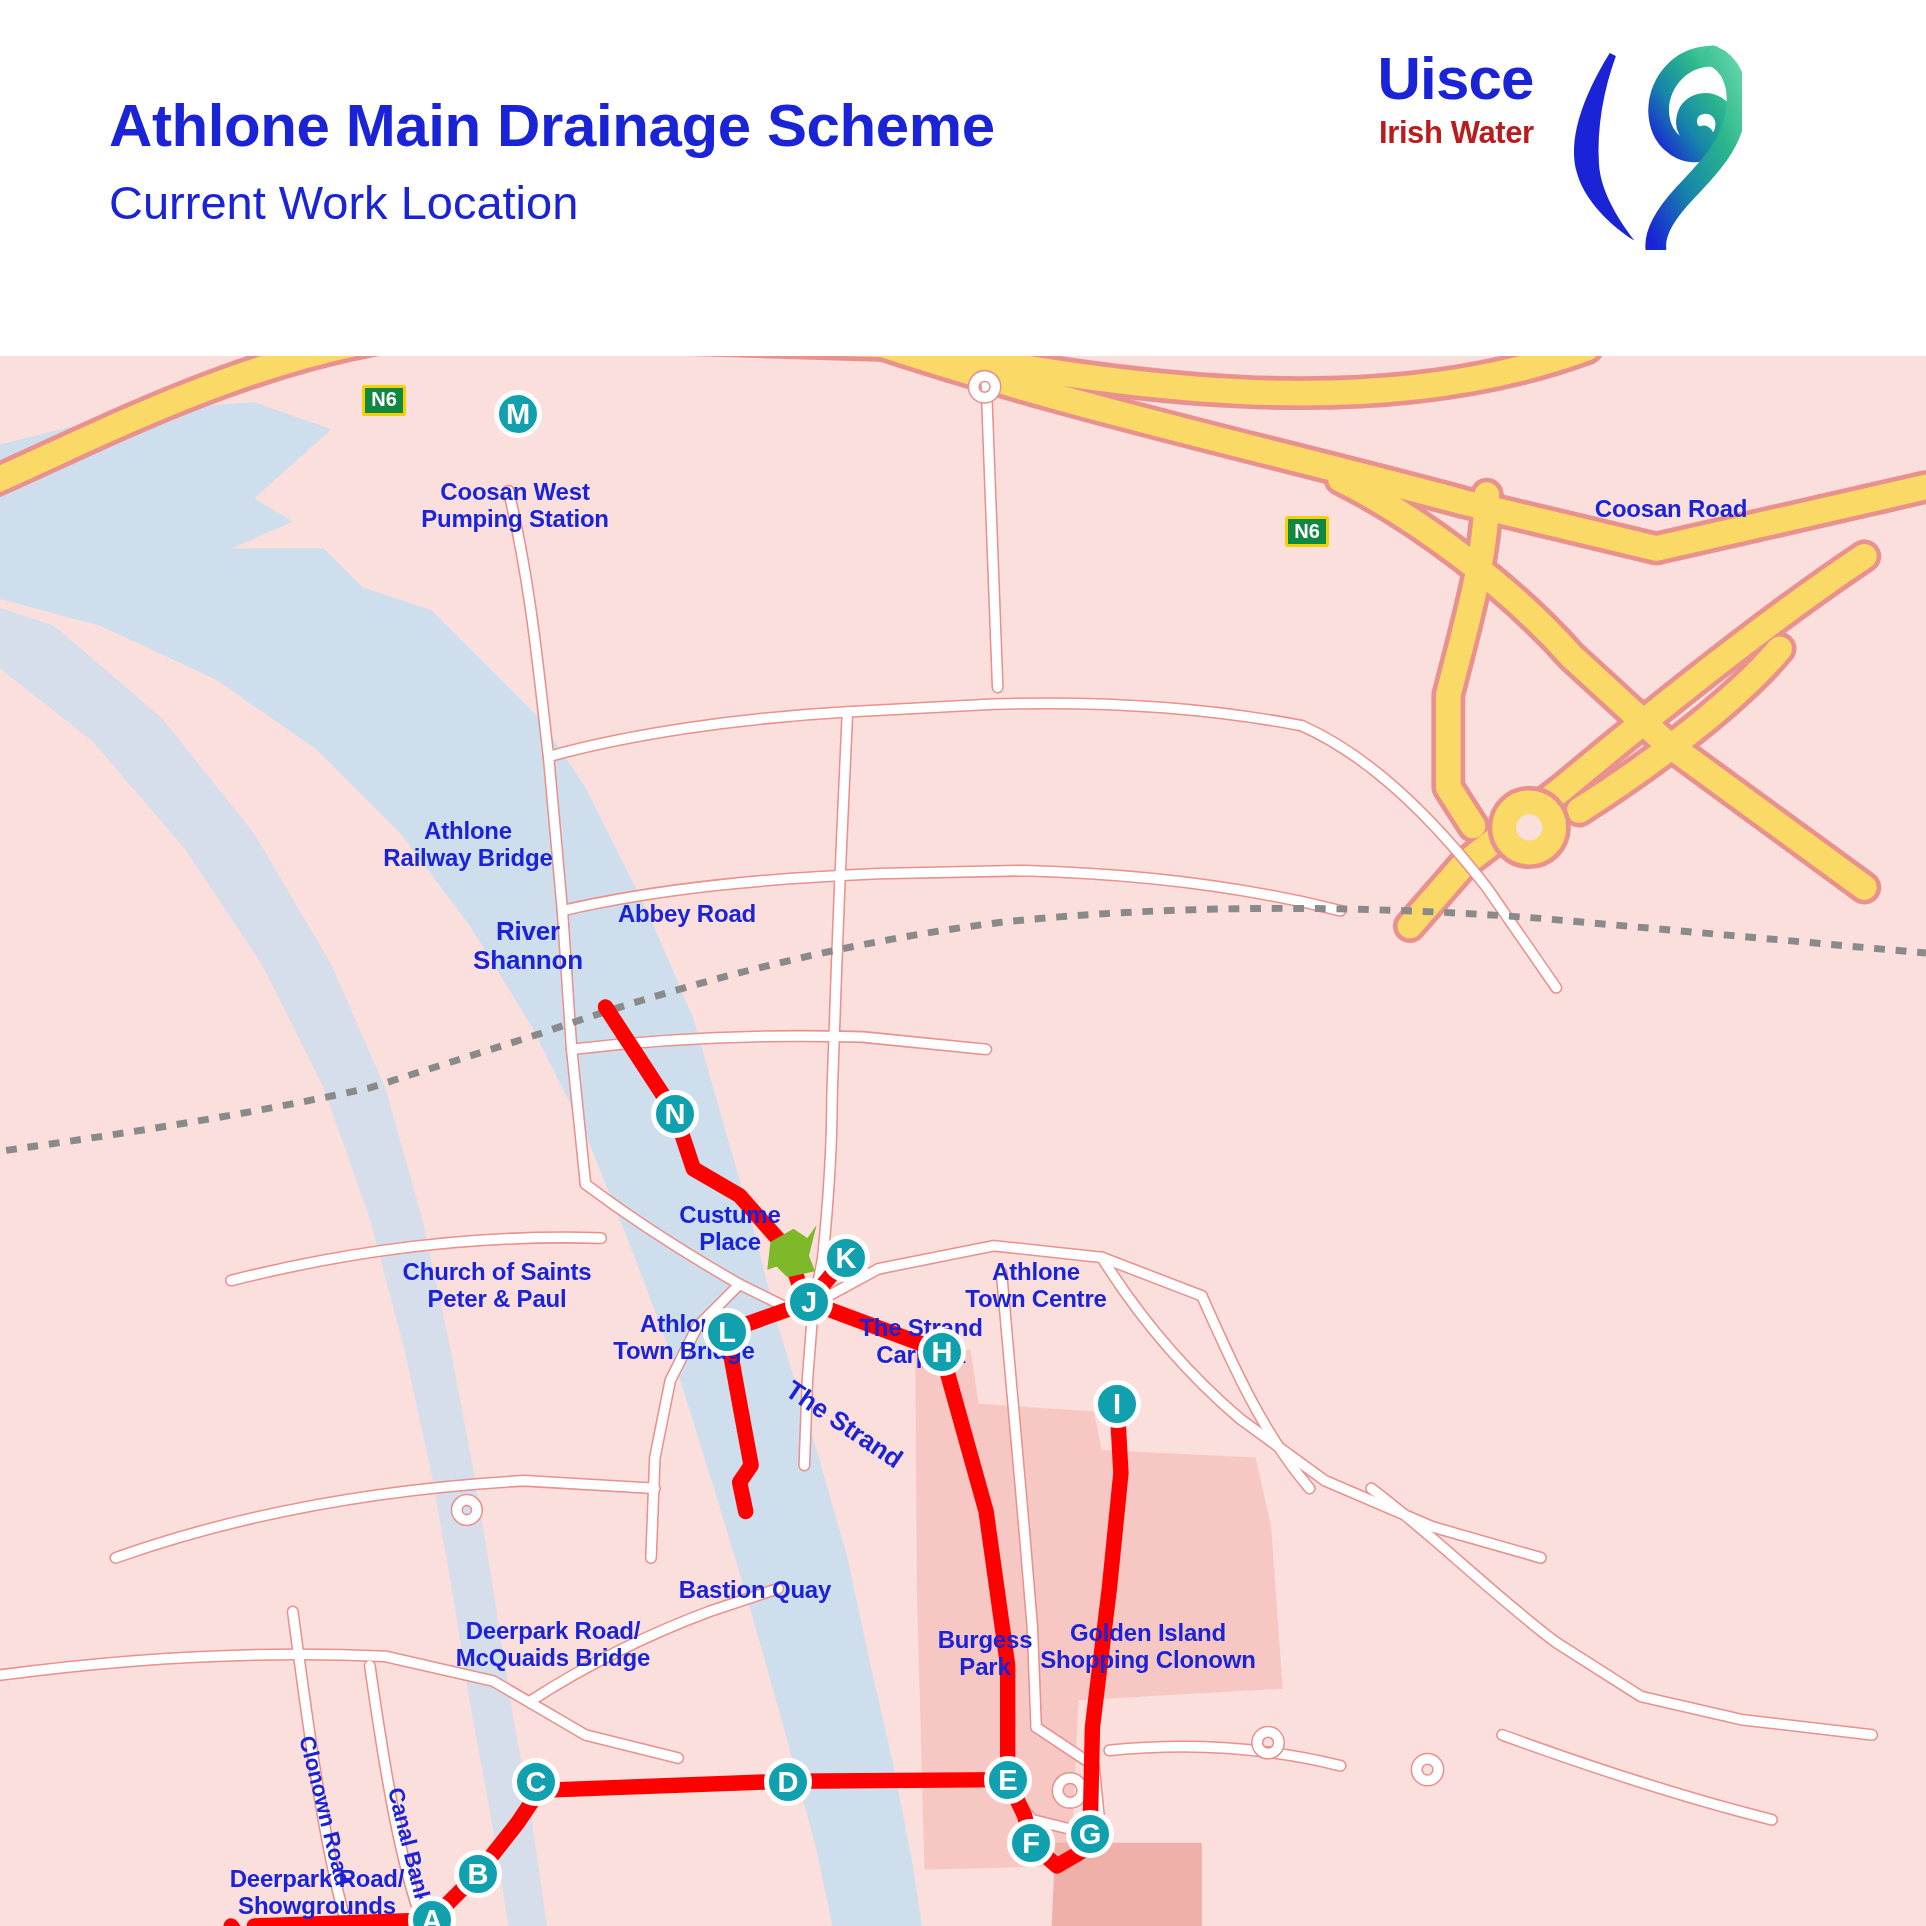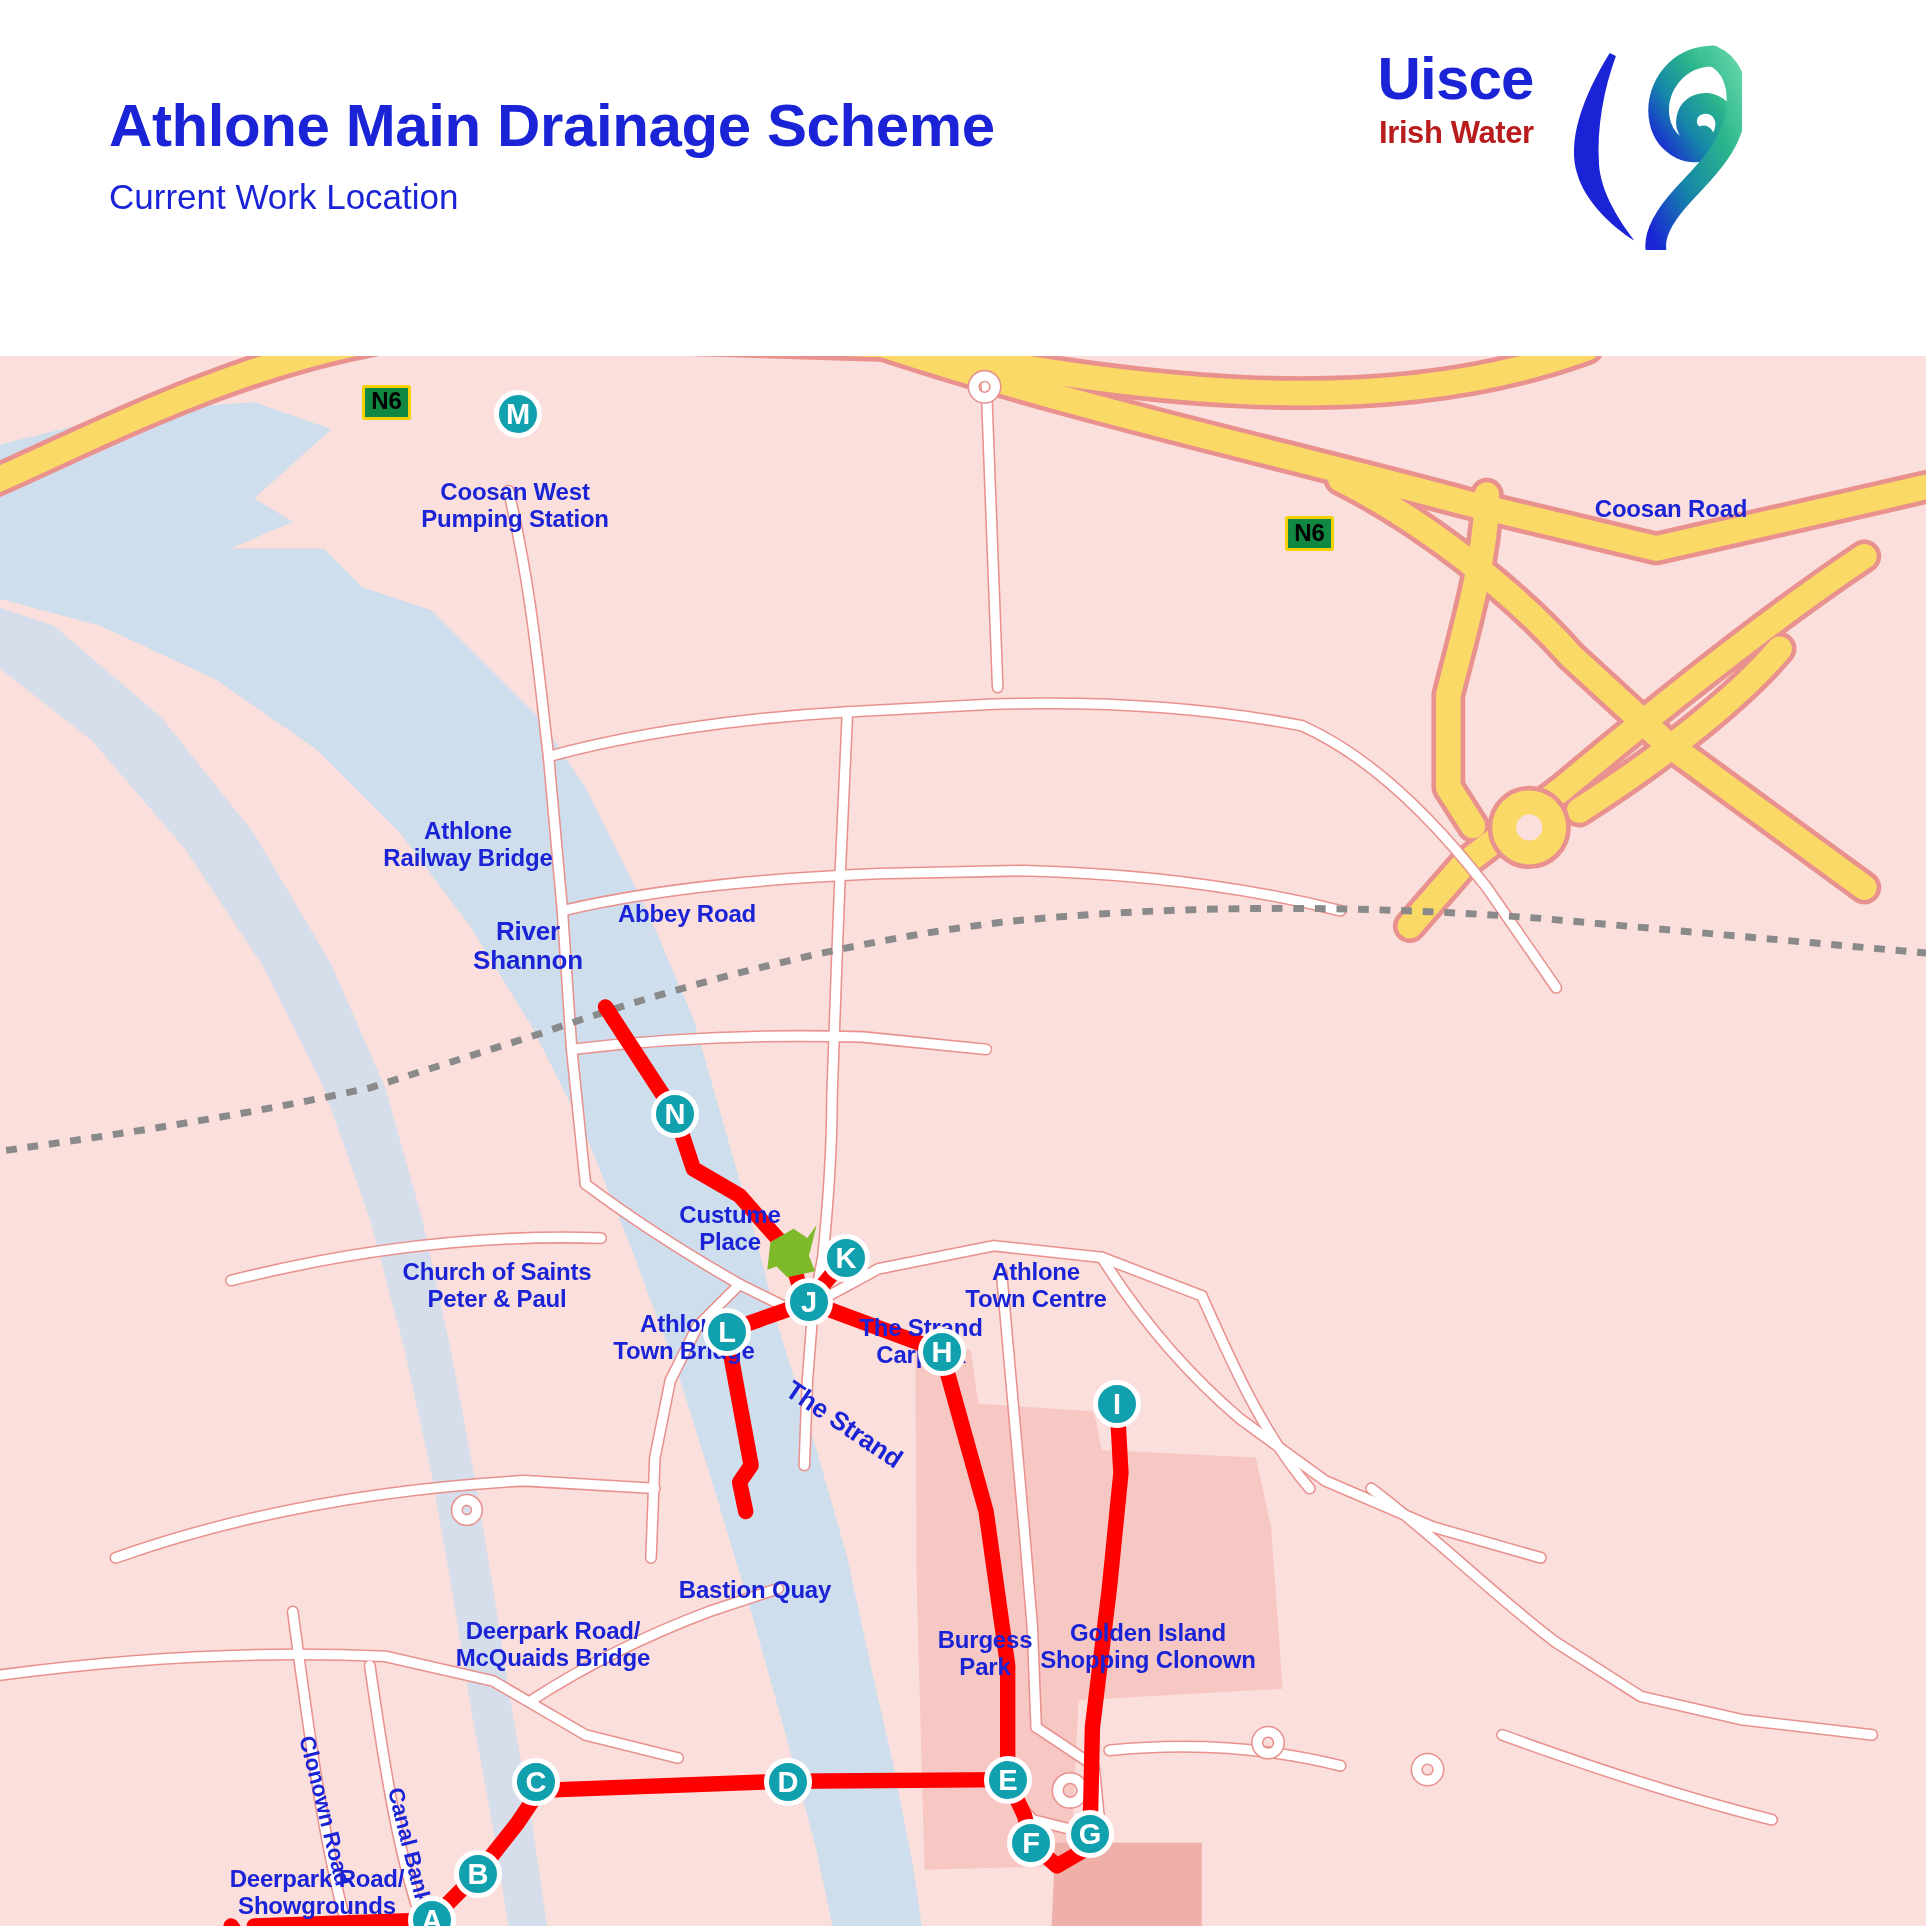--- a/index.html
+++ b/index.html
@@ -28,21 +28,21 @@
   #main-title {
     font-size: 60px;
     font-weight: 800;
     color: #1A23D6;
     letter-spacing: -0.4px;
     line-height: 1.0;
     white-space: nowrap;
     font-family: "Liberation Sans", sans-serif;
   }
   #sub-title {
-    font-size: 35px;
+    font-size: 47px;
     font-weight: 400;
     color: #1A23D6;
     line-height: 1.0;
     margin-top: 23px;
     white-space: nowrap;
     font-family: "Liberation Sans", sans-serif;
   }
   #logo-block {
     position: absolute; right: 54px; top: 42px;
     width: 539px; height: 223px;
@@ -110,22 +110,22 @@
     justify-content: center;
     font-family: "Liberation Sans", sans-serif;
     z-index: 20;
   }
 
   
   .shield {
     position: absolute;
     background: #118841;
     border: 3.1px solid #F5D000;
-    color: #000000;
-    font-size: 24px;
+    color: #ffffff;
+    font-size: 20px;
     font-weight: 700;
     padding: 1.5px 6.2px 3.9px 6.2px;
     border-radius: 3.1px;
     font-family: "Liberation Sans", sans-serif;
     z-index: 18;
     line-height: 1;
   }
 </style>
 </head>
 <body>

